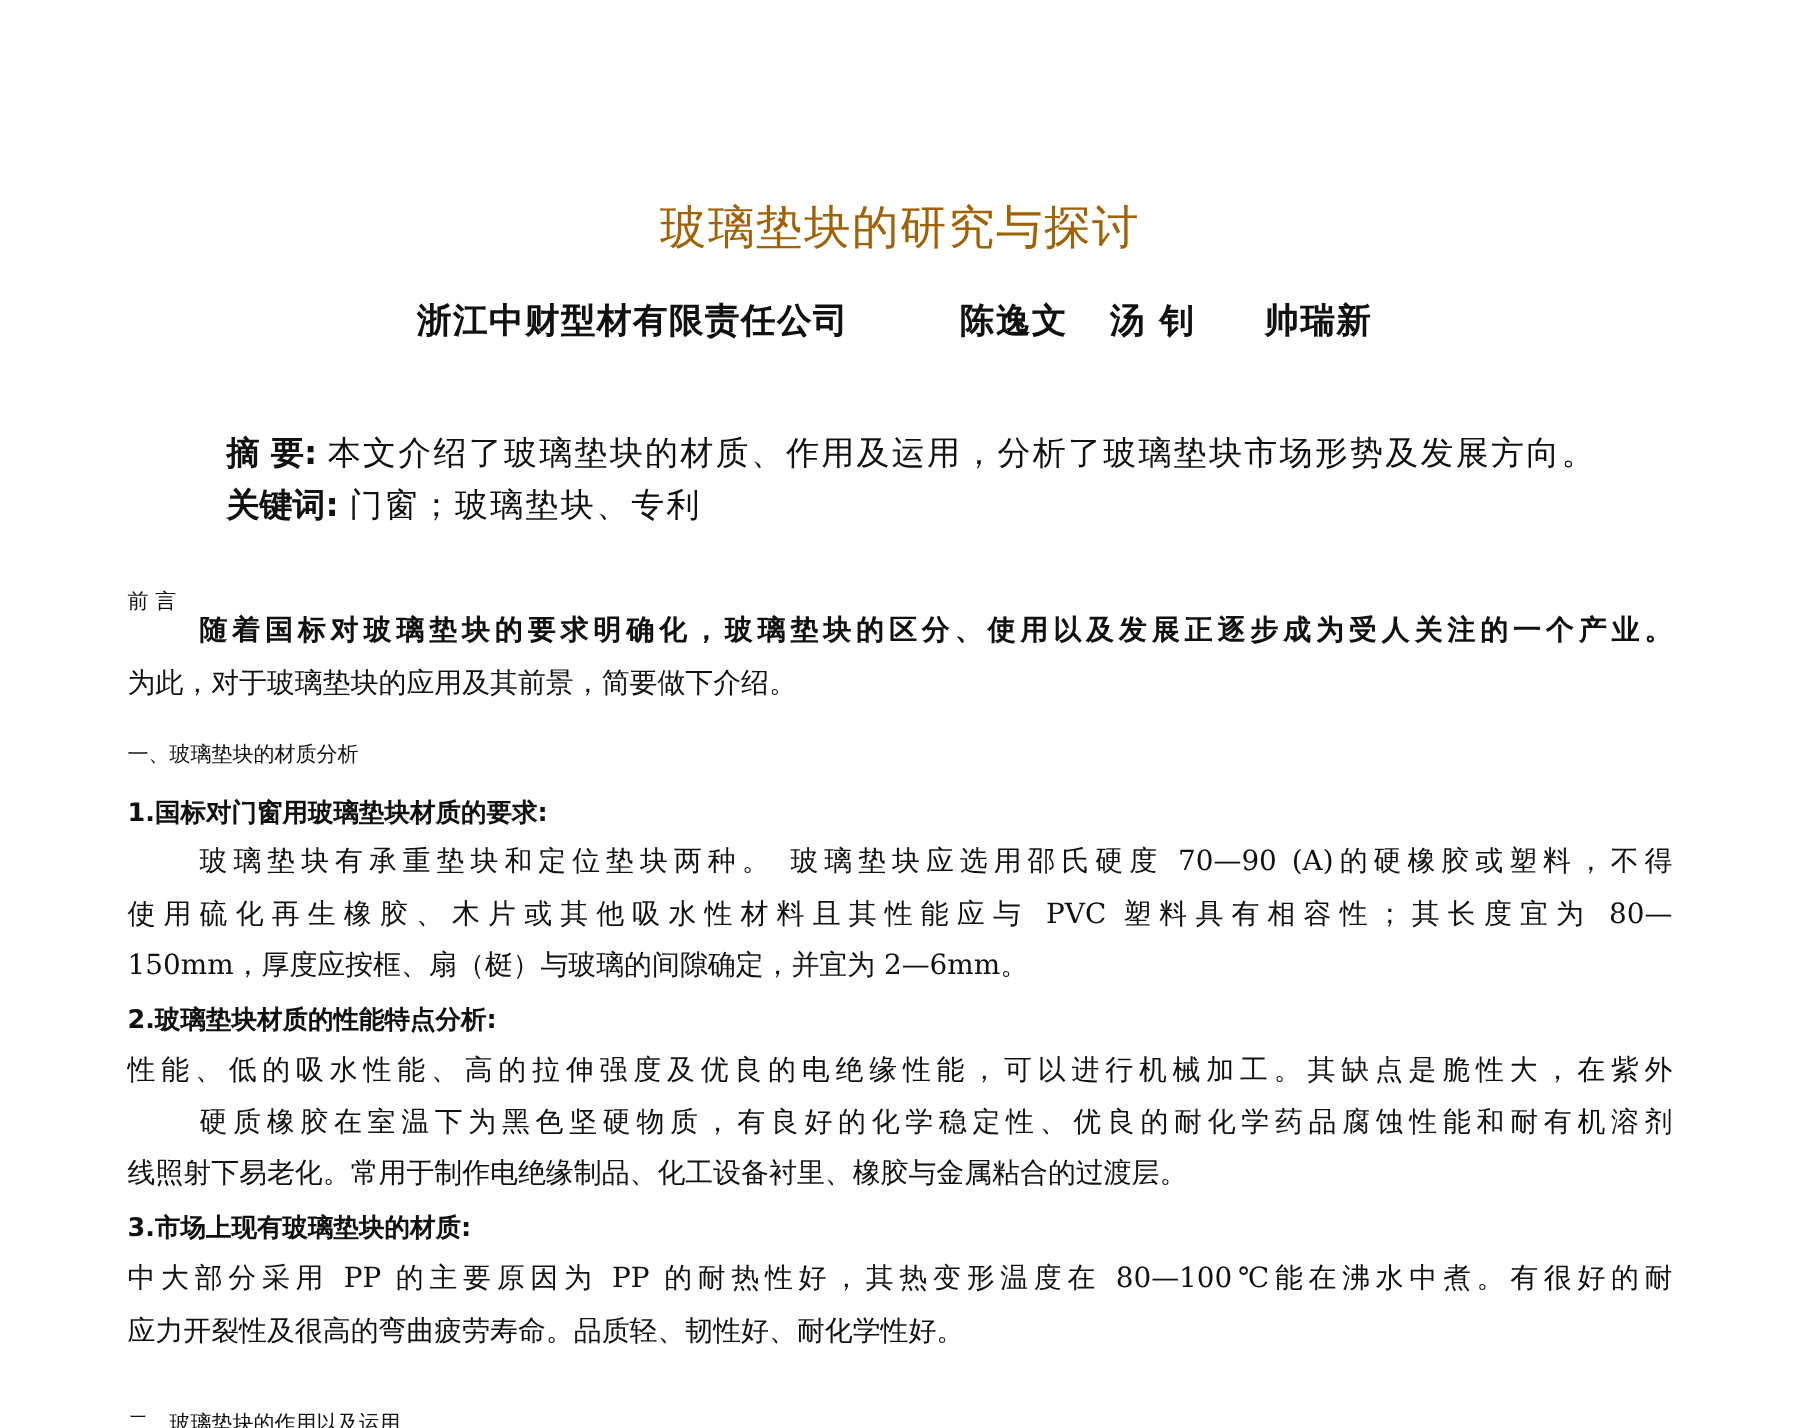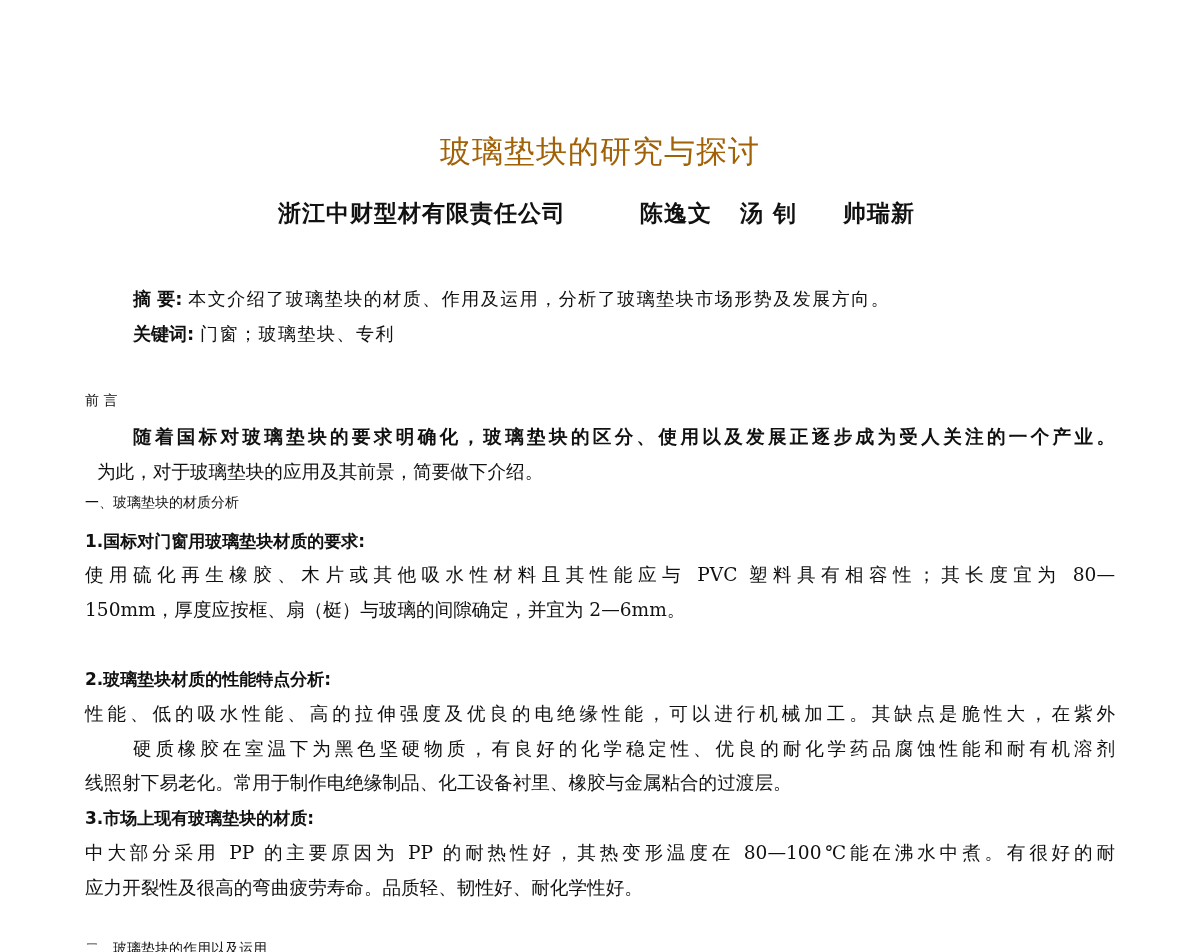--- a/index.html
+++ b/index.html
@@ -3,21 +3,21 @@
 <meta charset="utf-8">
 <style>
   html, body { margin:0; padding:0; background:#ffffff; }
   body { width:1200px; height:952px; overflow:hidden; position:relative;
          font-family:"DejaVu Serif","Liberation Serif",serif; color:#111; }
   .abs { position:absolute; white-space:nowrap; }
   .title { left:0; width:1200px; top:118px; text-align:center;
            font-family:"DejaVu Sans","Liberation Sans",sans-serif;
            font-size:31px; letter-spacing:1px; color:#a16207;margin-top:13px; }
   .affil { top:198px; font-size:23px; letter-spacing:1px; font-weight:bold; }
-  .abstract-row { left:133px; font-size:18px; }
+  .abstract-row { left:151px; font-size:22px; }
   .abstract-row .lbl { font-weight:bold; font-family:"DejaVu Sans","Liberation Sans",sans-serif; }
   .abstract-row .txt { font-family:"DejaVu Serif","Liberation Serif",serif; letter-spacing:1.5px; }
   .h1 { left:85px; font-family:"DejaVu Sans","Liberation Sans",sans-serif; font-size:14px; }
   .h2 { left:85px; font-family:"DejaVu Sans","Liberation Sans",sans-serif; font-weight:bold; font-size:17px; }
   .para { left:85px; width:1030px; font-size:18.6px; line-height:34.5px;
           white-space:normal; text-align:justify; text-indent:48px; font-weight:bold; }
   .para .line { display:block; white-space:nowrap; text-indent:0; text-align:justify; text-align-last:justify; }
   .para .line.first { padding-left:48px; }
   .para .line.last { text-align-last:left; }
 </style>
@@ -36,28 +36,29 @@
   <div class="abs abstract-row" style="top:287px;">
     <span class="lbl">摘 要:</span>
     <span class="txt">本文介绍了玻璃垫块的材质、作用及运用，分析了玻璃垫块市场形势及发展方向。</span>
   </div>
   <div class="abs abstract-row" style="top:322px;">
     <span class="lbl">关键词:</span>
     <span class="txt">门窗；玻璃垫块、专利</span>
   </div>
 
   <div class="abs h1" style="top:392px;">前 言</div>
-  <div class="abs para" style="top:420px;text-indent:0;">
+  <div class="abs para" style="top:404px;text-indent:0;">
     <span class="line first">随着国标对玻璃垫块的要求明确化，玻璃垫块的区分、使用以及发展正逐步成为受人关注的一个产业。</span>
-    <span class="line last" style="font-weight:normal;margin-left:12px;">为此，对于玻璃垫块的应用及其前景，简要做下介绍。</span>
+    <span class="line last" style="font-weight:normal;">为此，对于玻璃垫块的应用及其前景，简要做下介绍。</span>
   </div>
 
   <div class="abs h1" style="top:494px;">一、玻璃垫块的材质分析</div>
   <div class="abs h2" style="top:530px;">1.国标对门窗用玻璃垫块材质的要求:</div>
   <div class="abs para" style="top:558px;text-indent:0;font-weight:normal;">
+    <span class="line first">玻璃垫块有承重垫块和定位垫块两种。 玻璃垫块应选用邵氏硬度 70—90 (A)的硬橡胶或塑料，不得</span>
     <span class="line">使用硫化再生橡胶、木片或其他吸水性材料且其性能应与 PVC 塑料具有相容性；其长度宜为 80—</span>
     <span class="line last">150mm，厚度应按框、扇（梃）与玻璃的间隙确定，并宜为 2—6mm。</span>
   </div>
 
   <div class="abs h2" style="top:668px;">2.玻璃垫块材质的性能特点分析:</div>
   <div class="abs para" style="top:697px;text-indent:0;font-weight:normal;">
     <span class="line">性能、低的吸水性能、高的拉伸强度及优良的电绝缘性能，可以进行机械加工。其缺点是脆性大，在紫外</span>
     <span class="line first">硬质橡胶在室温下为黑色坚硬物质，有良好的化学稳定性、优良的耐化学药品腐蚀性能和耐有机溶剂</span>
     <span class="line last">线照射下易老化。常用于制作电绝缘制品、化工设备衬里、橡胶与金属粘合的过渡层。</span>
   </div>

